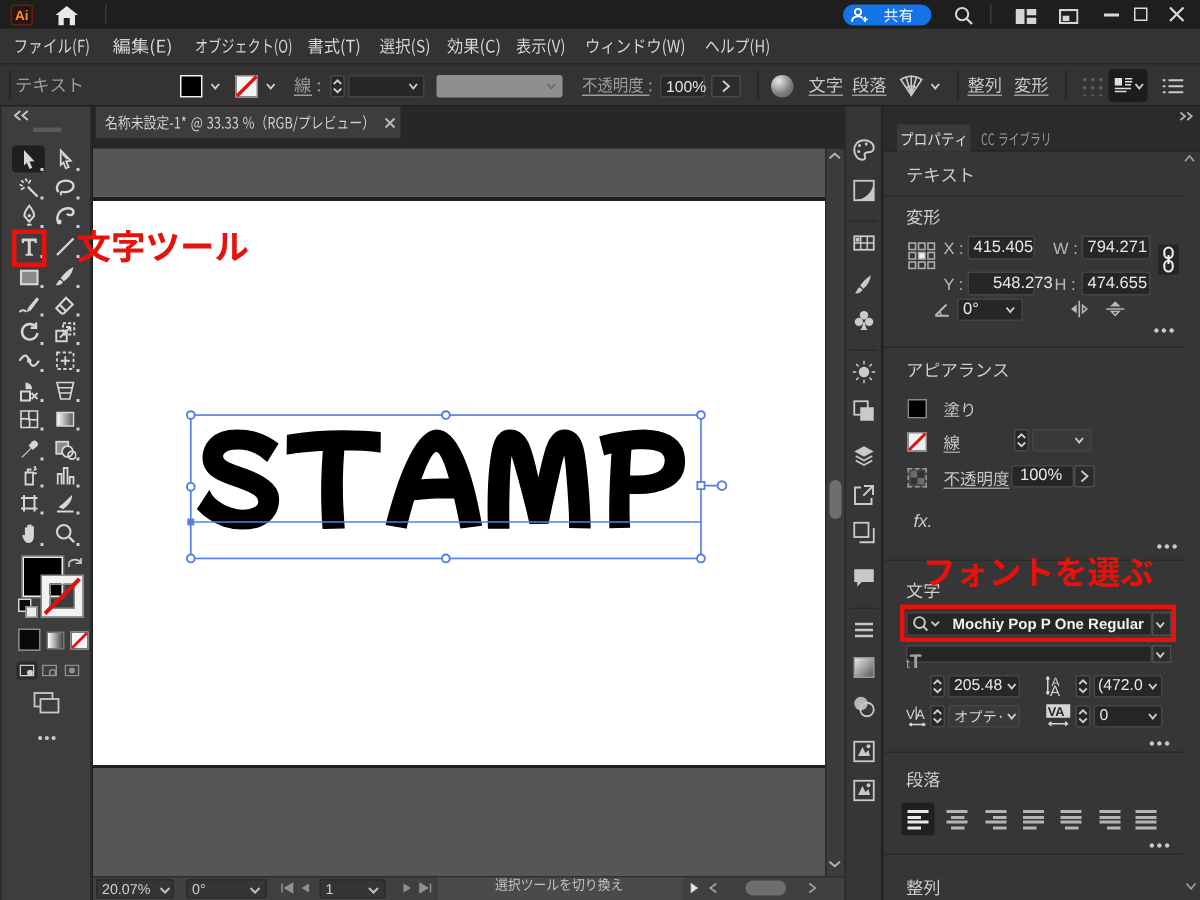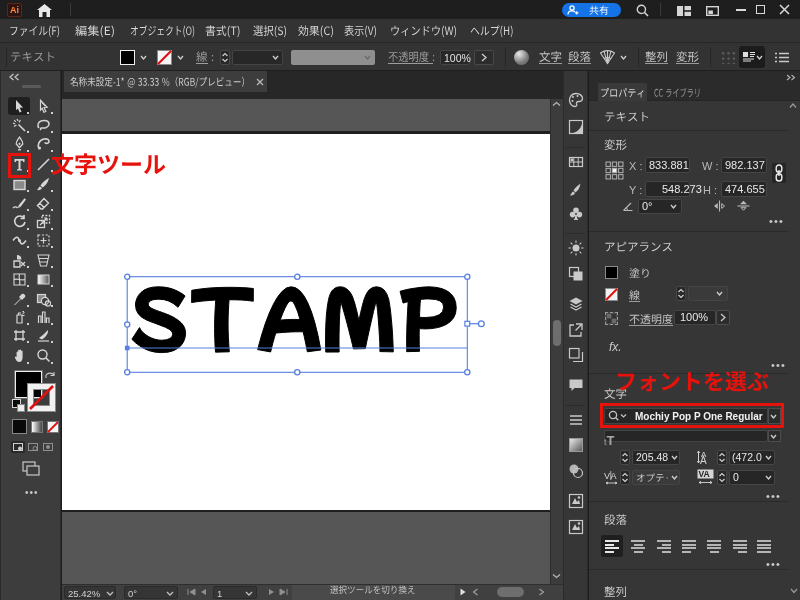--- a/index.html
+++ b/index.html
@@ -377,21 +377,21 @@
 <div class="ab" style="left:550px;top:99px;width:13px;height:485px;background:#3c3c3c;border-left:1px solid #2b2b2b"></div>
 <svg class="ab" style="left:552px;top:101px" width="9" height="6" viewBox="0 0 9 6">
       <path d="M1 4.5 L4.5 1.5 L8 4.5" fill="none" stroke="#b5b5b5" stroke-width="1.3"></path>
     </svg>
 <svg class="ab" style="left:552px;top:573px" width="9" height="6" viewBox="0 0 9 6">
       <path d="M1 1.5 L4.5 4.5 L8 1.5" fill="none" stroke="#b5b5b5" stroke-width="1.3"></path>
     </svg>
 <div class="ab" style="left:552.5px;top:320px;width:8px;height:26px;background:#6e6e6e;border-radius:4px"></div>
 <div class="ab" style="left:62px;top:584px;width:501px;height:16px;background:#404040;border-top:1px solid #2e2e2e"></div>
 <div class="fld" style="left:64px;top:586px;width:52px;height:13px;background:#353535;border-color:#2a2a2a"></div>
-<div class="lt" style="left:68px;top:587.5px;font-size:9.5px;color:#d0d0d0">25.42%</div>
+<div class="lt" style="left:68px;top:587.5px;font-size:9.5px;color:#d0d0d0">20.07%</div>
 <svg class="ab" style="left:106px;top:591px" width="8" height="6" viewBox="0 0 8 6">
       <path d="M1 1 L4.0 4 L7 1" fill="none" stroke="#c0c0c0" stroke-width="1.3"></path>
     </svg>
 <div class="fld" style="left:124px;top:586px;width:54px;height:13px;background:#353535;border-color:#2a2a2a"></div>
 <div class="lt" style="left:128px;top:587.5px;font-size:9.5px;color:#d0d0d0">0°</div>
 <svg class="ab" style="left:166px;top:591px" width="8" height="6" viewBox="0 0 8 6">
       <path d="M1 1 L4.0 4 L7 1" fill="none" stroke="#c0c0c0" stroke-width="1.3"></path>
     </svg>
 <svg class="ab" style="left:187px;top:588px" width="24" height="8" viewBox="0 0 24 8">
 <path d="M1 1 v6 M8 1 L3 4 L8 7 Z" fill="#8f8f8f" stroke="#8f8f8f" stroke-width="1"></path>
@@ -538,24 +538,24 @@
       <rect x="13.2" y="1.0" width="4.2" height="4.2" fill="none" stroke="#b0b0b0" stroke-width="1"></rect>
       <rect x="1.0" y="7.1" width="4.2" height="4.2" fill="none" stroke="#b0b0b0" stroke-width="1"></rect>
       <rect x="7.1" y="7.1" width="4.2" height="4.2" fill="#f0f0f0" stroke="#b0b0b0" stroke-width="1"></rect>
       <rect x="13.2" y="7.1" width="4.2" height="4.2" fill="none" stroke="#b0b0b0" stroke-width="1"></rect>
       <rect x="1.0" y="13.2" width="4.2" height="4.2" fill="none" stroke="#b0b0b0" stroke-width="1"></rect>
       <rect x="7.1" y="13.2" width="4.2" height="4.2" fill="none" stroke="#b0b0b0" stroke-width="1"></rect>
       <rect x="13.2" y="13.2" width="4.2" height="4.2" fill="none" stroke="#b0b0b0" stroke-width="1"></rect>
     </svg>
 <div class="lt" style="left:629px;top:160px;color:#b9b9b9">X :</div>
 <div class="fld" style="left:645px;top:157px;width:45px;height:16px;background:#262626;border-color:#454545"></div>
-    <div class="lt" style="left:649px;top:158.5px;font-size:11px;color:#e8e8e8">833.881</div>
+    <div class="lt" style="left:649px;top:158.5px;font-size:11px;color:#e8e8e8">415.405</div>
 <div class="lt" style="left:702px;top:160px;color:#b9b9b9">W :</div>
 <div class="fld" style="left:721px;top:157px;width:46px;height:16px;background:#262626;border-color:#454545"></div>
-    <div class="lt" style="left:725px;top:158.5px;font-size:11px;color:#e8e8e8">982.137</div>
+    <div class="lt" style="left:725px;top:158.5px;font-size:11px;color:#e8e8e8">794.271</div>
 <div class="lt" style="left:629px;top:184px;color:#b9b9b9">Y :</div>
 <div class="fld" style="left:645px;top:181px;width:45px;height:16px;background:#262626;border-color:#454545"></div>
     <div class="lt" style="left:662px;top:182.5px;font-size:11px;color:#e8e8e8">548.273</div>
 <div class="lt" style="left:703px;top:184px;color:#b9b9b9">H :</div>
 <div class="fld" style="left:721px;top:181px;width:46px;height:16px;background:#262626;border-color:#454545"></div>
     <div class="lt" style="left:725px;top:182.5px;font-size:11px;color:#e8e8e8">474.655</div>
 <div class="ab" style="left:772px;top:163px;width:14px;height:20px;background:#262626"></div>
 <svg class="ab" style="left:774px;top:164px" width="10" height="18" viewBox="0 0 10 18">
 <rect x="2.2" y="1" width="5.6" height="7.2" rx="2.8" fill="none" stroke="#ededed" stroke-width="1.4"></rect>
 <rect x="2.2" y="9.8" width="5.6" height="7.2" rx="2.8" fill="none" stroke="#ededed" stroke-width="1.4"></rect>

